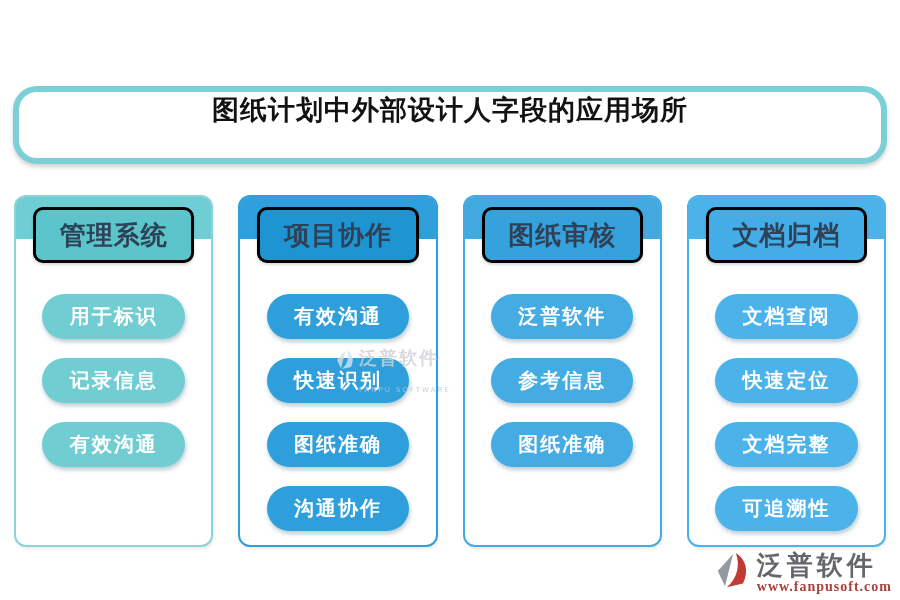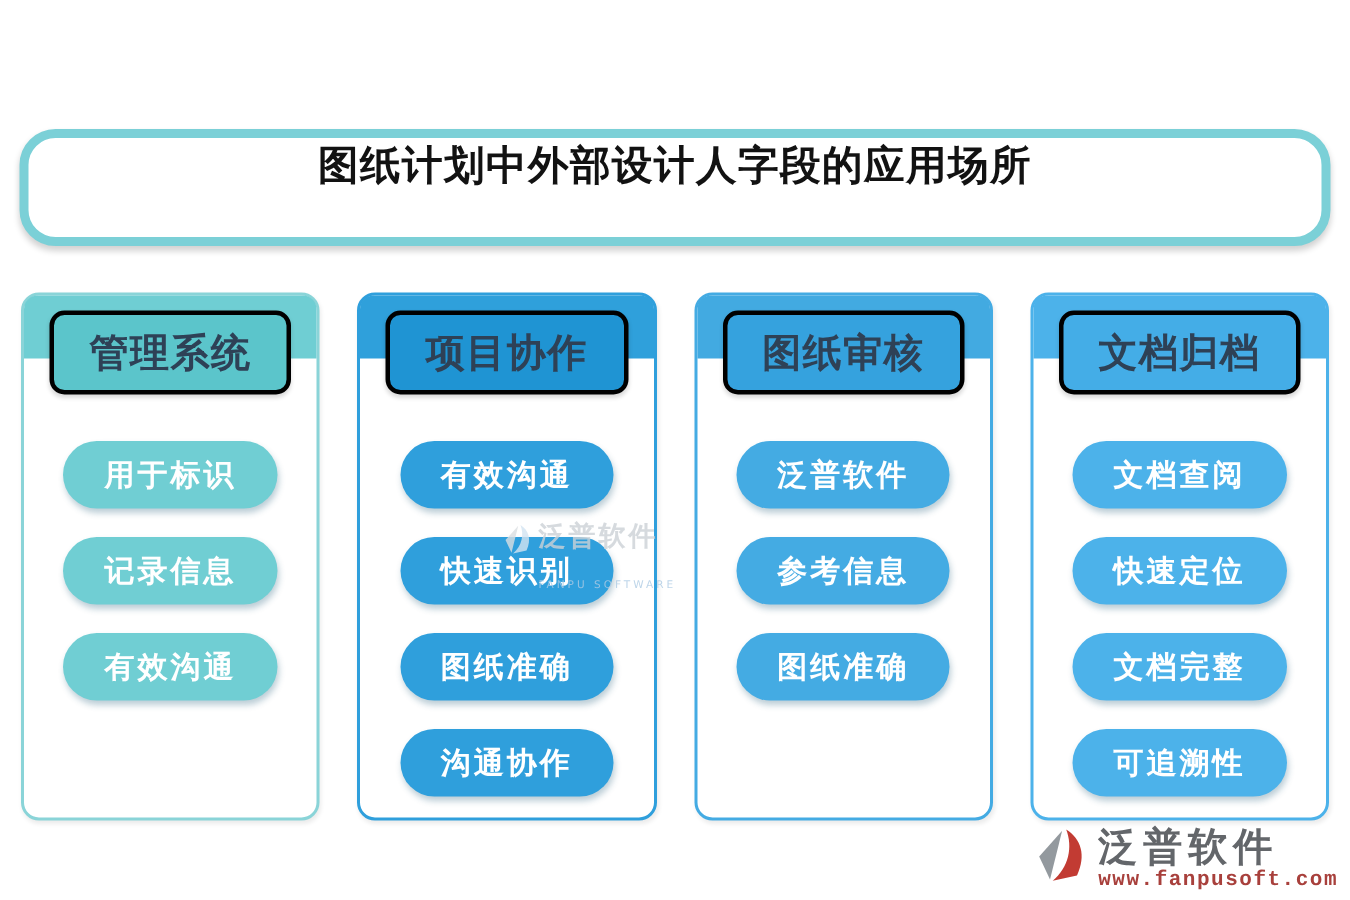--- a/index.html
+++ b/index.html
@@ -63,21 +63,21 @@
   
   .brand{
     position:absolute;right:8px;bottom:5px;
     display:flex;align-items:center;gap:5px;
   }
   .brand .brand-texts{display:flex;flex-direction:column;align-items:flex-start;}
   .brand .brand-name{
     font-size:26px;font-weight:bold;color:#63666a;letter-spacing:4px;line-height:27px;
   }
   .brand .brand-url{
-    font-family:Liberation Mono, monospace;
+    font-family:Liberation Serif, serif;
     font-size:14px;font-weight:bold;color:#a8403c;letter-spacing:1px;
   }
 </style>
 </head>
 <body>
 
 <div class="title-box">
   <span class="title-text">图纸计划中外部设计人字段的应用场所</span>
 </div>
 

